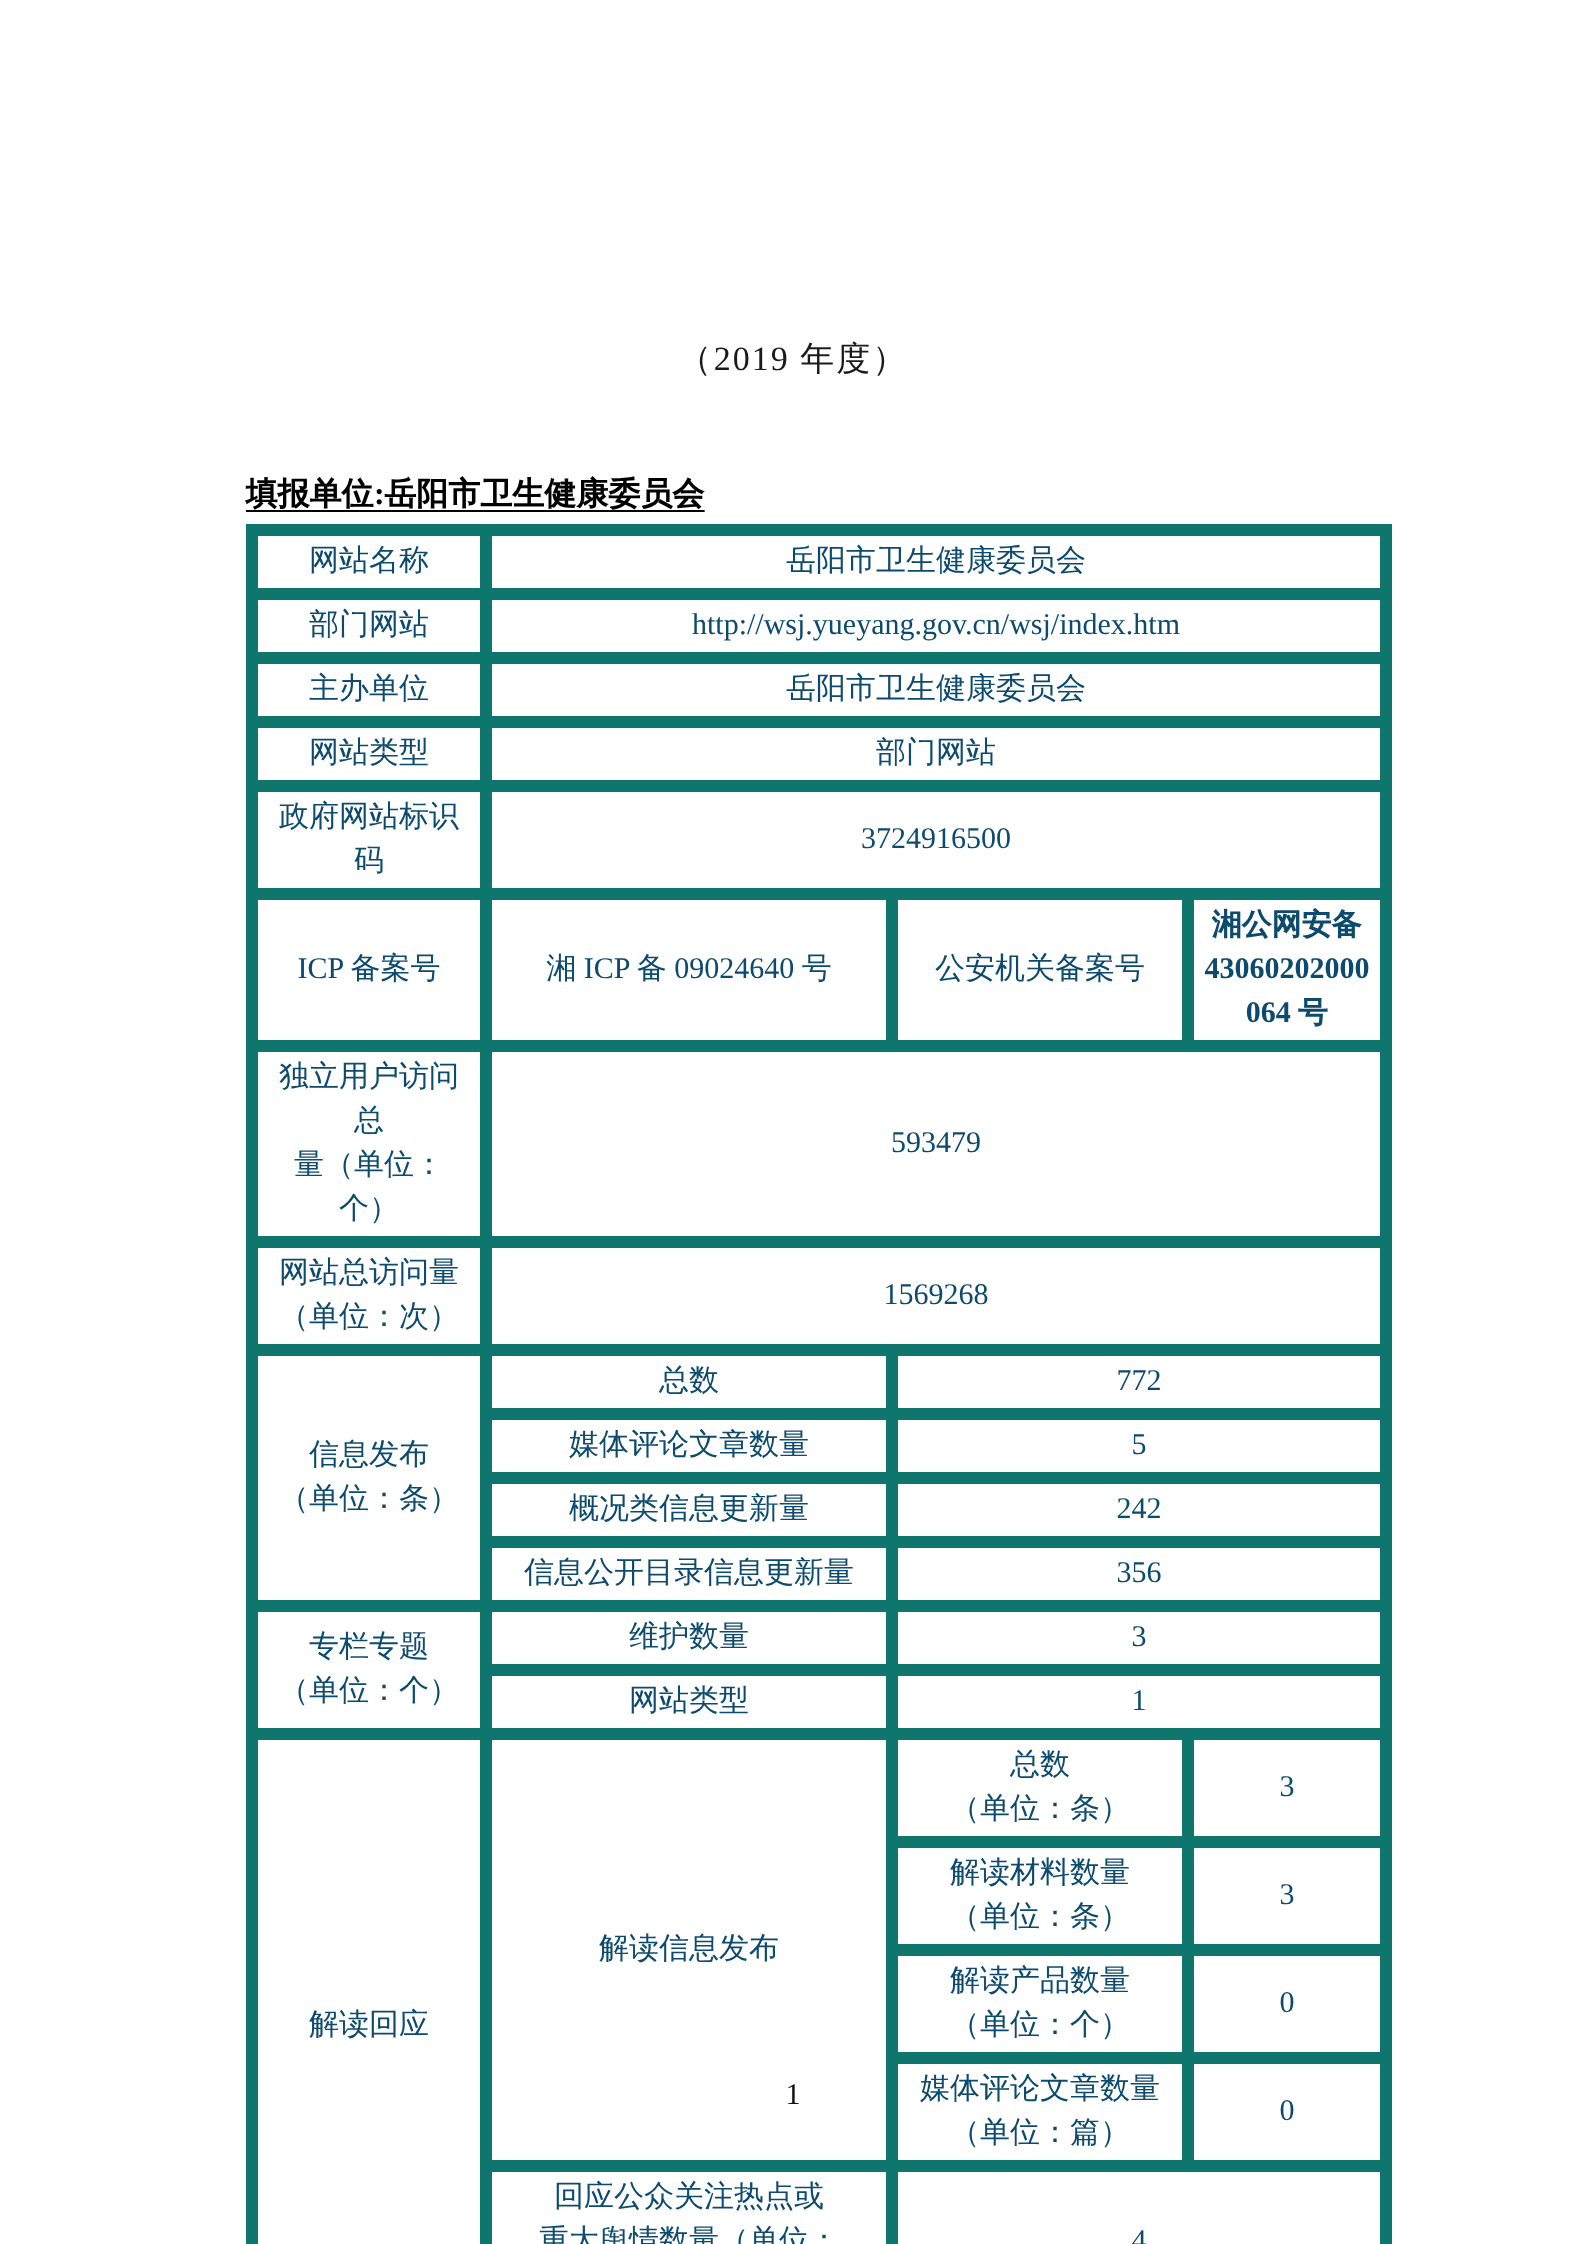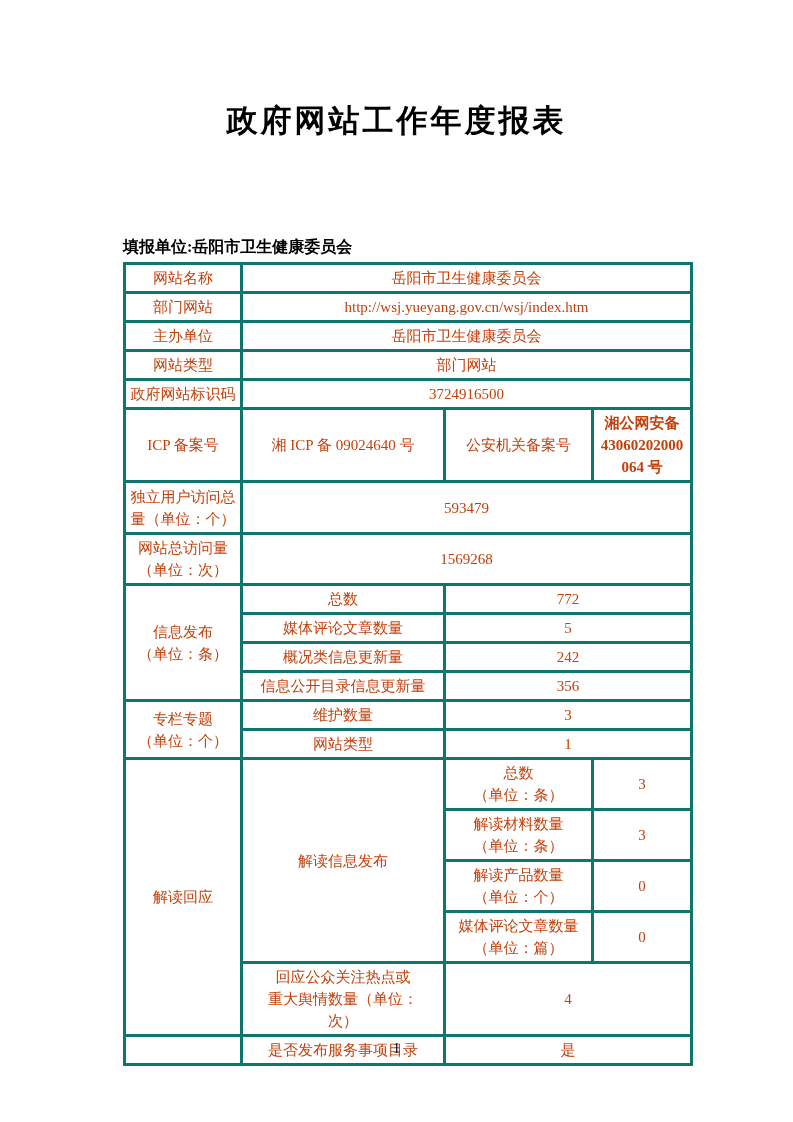--- a/index.html
+++ b/index.html
@@ -34,41 +34,42 @@
     font-size: 17px;
     letter-spacing: 1px;
     color: #1a1a1a;
   }
   .reporting-unit {
     position: absolute;
     top: 237px;
     left: 123px;
     font-size: 16px;
     font-weight: bold;
+    text-decoration: underline;
     text-underline-offset: 3px;
     color: #000000;
   }
   table.report {
     position: absolute;
     top: 262px;
     left: 123px;
     width: 567px;
     border-collapse: collapse;
     table-layout: fixed;
     border: 2px solid #1a1a1a;
   }
   table.report td {
-    border: 3px solid #0f766e;
+    border: 6px solid #0f766e;
     text-align: center;
     vertical-align: middle;
     font-size: 15px;
     line-height: 22px;
     padding: 2px 4px;
     white-space: pre-line;
-    color: #c2410c;
+    color: #0c4a6e;
     overflow: hidden;
   }
   tr.h28 { height: 28px; }
   tr.h47 { height: 47px; }
   tr.h52 { height: 52px; }
   tr.h62 { height: 62px; }
   tr.h67 { height: 67px; }
   td.wrapnum { word-break: break-all; font-weight: bold; }
   .page-number {
     position: absolute;
@@ -78,21 +79,21 @@
     text-align: center;
     font-size: 15px;
     color: #111111;
   }
 </style>
 </head>
 <body>
 
 <div class="page">
 
-  <div class="doc-title">政府网站工作年度报表</div>
+  <div class="doc-subtitle">（2019 年度）</div>
   <div class="reporting-unit">填报单位:岳阳市卫生健康委员会</div>
 
   <table class="report">
     <colgroup>
       <col style="width:117px">
       <col style="width:203px">
       <col style="width:148px">
       <col style="width:99px">
     </colgroup>
 

